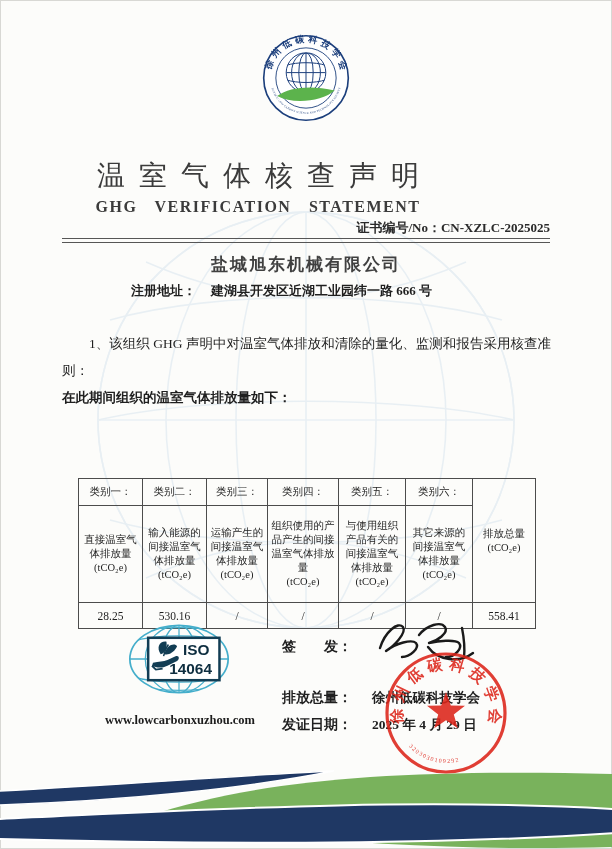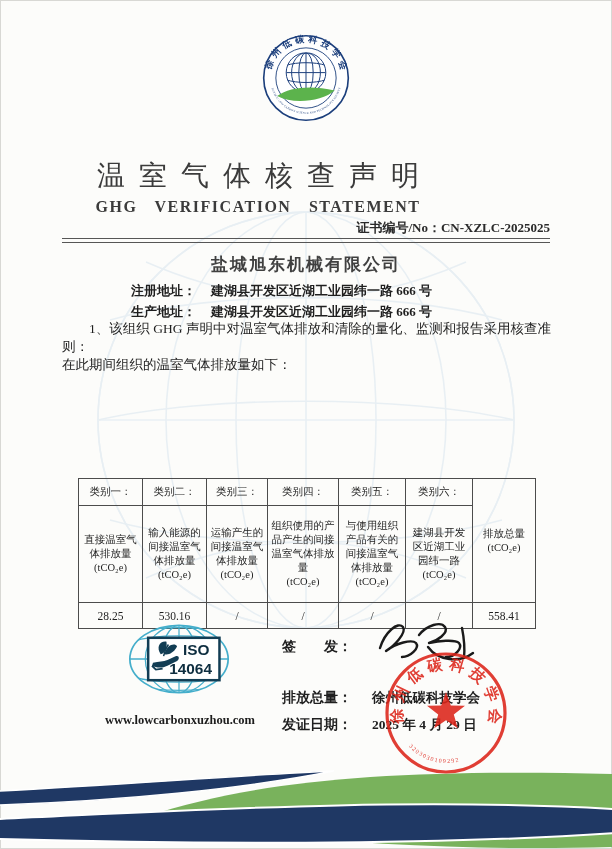--- a/index.html
+++ b/index.html
@@ -35,28 +35,28 @@
   .company-name {
     left:0; top:253px; width:612px; text-align:center;
     font-size:17px; font-weight:600; letter-spacing:2px; color:#404040; z-index:1;
   }
   .addr-row { left:131px; font-size:13px; font-weight:700; color:#1f1f1f; z-index:1; }
   .addr-row .addr-value { margin-left:15px; }
   .addr-reg  { top:282px; }
   .addr-prod { top:303px; }
 
   .body-text {
-    left:62px; top:320px; width:489px; z-index:1;
-    font-size:13.5px; line-height:18px; color:#1f1f1f; font-weight:500;
+    left:62px; top:330px; width:489px; z-index:1;
+    font-size:13.5px; line-height:27px; color:#1f1f1f; font-weight:500;
   }
   .body-text p { margin:0; text-indent:2em; text-align:justify; }
   .period-underline {
     text-decoration:underline; text-underline-offset:4px; text-decoration-thickness:1px;
   }
-  .clause-intro { text-indent:0 !important; font-weight:400; }
+  .clause-intro { text-indent:0 !important; font-weight:700; }
 
   
   .emis-table {
     left:78px; top:478px; width:457px; z-index:1;
     border-collapse:collapse; table-layout:fixed;
     font-size:10.5px; color:#1f1f1f;
   }
   .emis-table td {
     border:1px solid #4c4c4c; text-align:center; vertical-align:middle;
     padding:2px 3px; line-height:14px;
@@ -139,23 +139,20 @@
   <div class="abs title-cn">温室气体核查声明</div>
   <div class="abs title-en">GHG VERIFICATION STATEMENT</div>
   <div class="abs cert-no">
     <span>证书编号/No：</span><span>CN-XZLC-2025025</span>
   </div>
   <div class="abs double-rule"></div>
 
   <div class="abs company-name">盐城旭东机械有限公司</div>
   <div class="abs addr-row addr-reg">
     <span>注册地址：</span><span class="addr-value">建湖县开发区近湖工业园纬一路 666 号</span>
-  </div>
-  <div class="abs addr-row addr-prod">
-    <span>生产地址：</span><span class="addr-value">建湖县开发区近湖工业园纬一路 666 号</span>
   </div>
 
   <div class="abs body-text">
     <p>1、该组织 GHG 声明中对温室气体排放和清除的量化、监测和报告采用核查准则：</p>
     <p class="clause-intro">在此期间组织的温室气体排放量如下：</p>
   </div>
 
   <table class="abs emis-table">
     <colgroup>
       <col style="width:64px">
@@ -178,21 +175,21 @@
         <span>排放总量</span>
         <span class="unit">(tCO₂e)</span>
       </td>
     </tr>
     <tr class="desc-row">
       <td><span>直接温室气体排放量</span><span class="unit">(tCO₂e)</span></td>
       <td><span>输入能源的间接温室气体排放量</span><span class="unit">(tCO₂e)</span></td>
       <td><span>运输产生的间接温室气体排放量</span><span class="unit">(tCO₂e)</span></td>
       <td><span>组织使用的产品产生的间接温室气体排放量</span><span class="unit">(tCO₂e)</span></td>
       <td><span>与使用组织产品有关的间接温室气体排放量</span><span class="unit">(tCO₂e)</span></td>
-      <td><span>建湖县开发区近湖工业园纬一路</span><span class="unit">(tCO₂e)</span></td>
+      <td><span>其它来源的间接温室气体排放量</span><span class="unit">(tCO₂e)</span></td>
     </tr>
     <tr class="val-row">
       <td>28.25</td>
       <td>530.16</td>
       <td>/</td>
       <td>/</td>
       <td>/</td>
       <td>/</td>
       <td>558.41</td>
     </tr>

